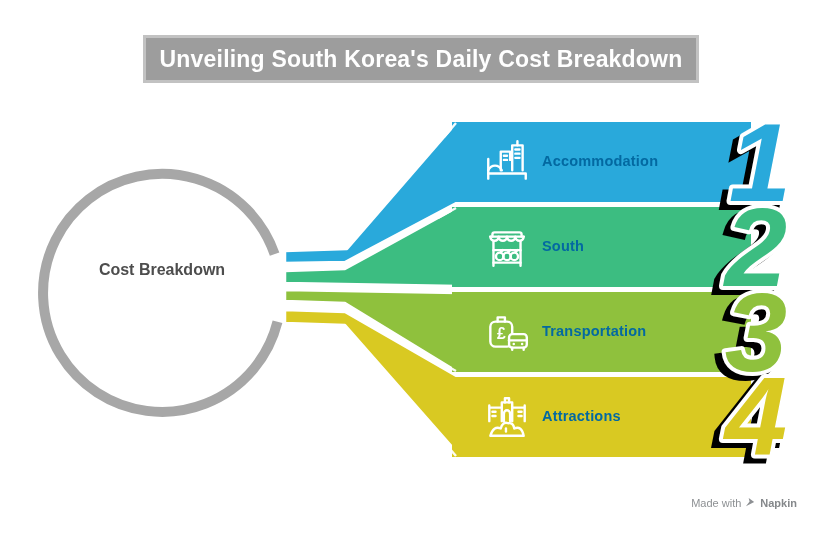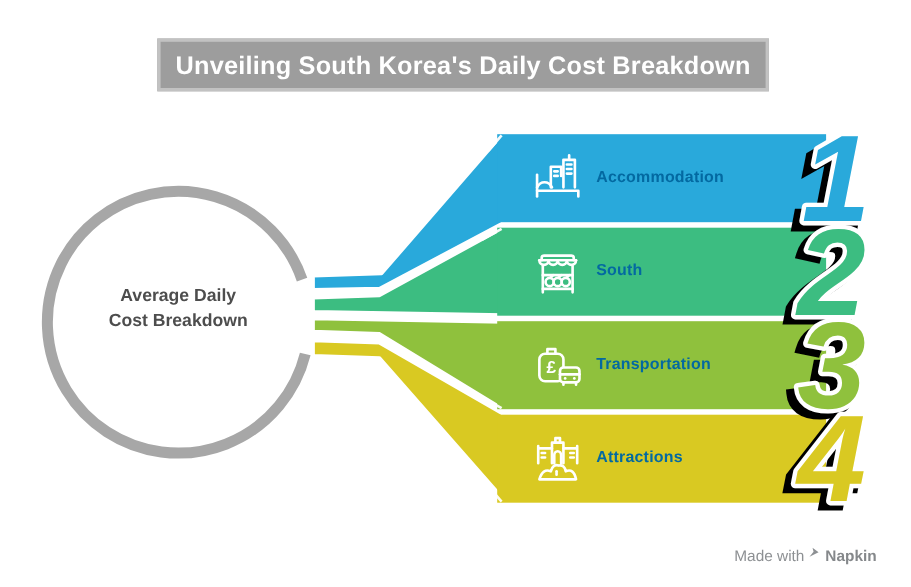--- a/index.html
+++ b/index.html
@@ -24,21 +24,21 @@
   .ib-1{top:134px}.ib-2{top:219px}.ib-3{top:304px}.ib-4{top:389px}
   .icon-box svg{stroke:#ffffff;stroke-width:2.3;fill:none;
                 stroke-linecap:round;stroke-linejoin:round;}
   
   .num{font-family:"Liberation Sans",sans-serif;font-style:italic;font-weight:900;
        font-size:112px;}
   .num-shadow{stroke:#000000;stroke-width:8;fill:#000000;}
   .num-main{stroke:#ffffff;stroke-width:8;paint-order:stroke;stroke-linejoin:round;}
   
   .watermark{position:absolute;right:31px;top:497px;display:flex;align-items:flex-start;
-             gap:4px;color:#8d9093;font-size:14px;}
+             gap:4px;color:#8d9093;font-size:11px;}
   .watermark .brand{font-weight:bold;color:#85888b;}
 </style>
 </head>
 <body>
 
 <div class="stage">
 
   <svg class="layer" width="828" height="534" viewBox="0 0 828 534">
 
     <path d="M 277.5 321.8 A 119 119 0 1 1 274.6 254.2" fill="none" stroke="#a7a7a7" stroke-width="10"></path>
@@ -73,21 +73,20 @@
       <text class="num num-shadow" x="749" y="460" text-anchor="middle">4</text>
       <text class="num num-main" x="756" y="455" text-anchor="middle" fill="#d9c922">4</text>
     </g>
   </svg>
 
   <div class="title-box">
     <span>Unveiling South Korea's Daily Cost Breakdown</span>
   </div>
 
   <div class="center-label">
-    <div>Average Daily</div>
     <div>Cost Breakdown</div>
   </div>
 
   <div class="icon-box ib-1">
     <svg width="50" height="50" viewBox="0 0 48 48">
       <path d="M18 32 V14 h9 v8"></path>
       <path d="M21 18 h3 M21 22 h3"></path>
       <path d="M29 32 V8 h10 v24"></path>
       <path d="M32 12 h4 M32 16 h4 M32 20 h4 M34 8 V4"></path>
       <path d="M6 21 v19"></path>

